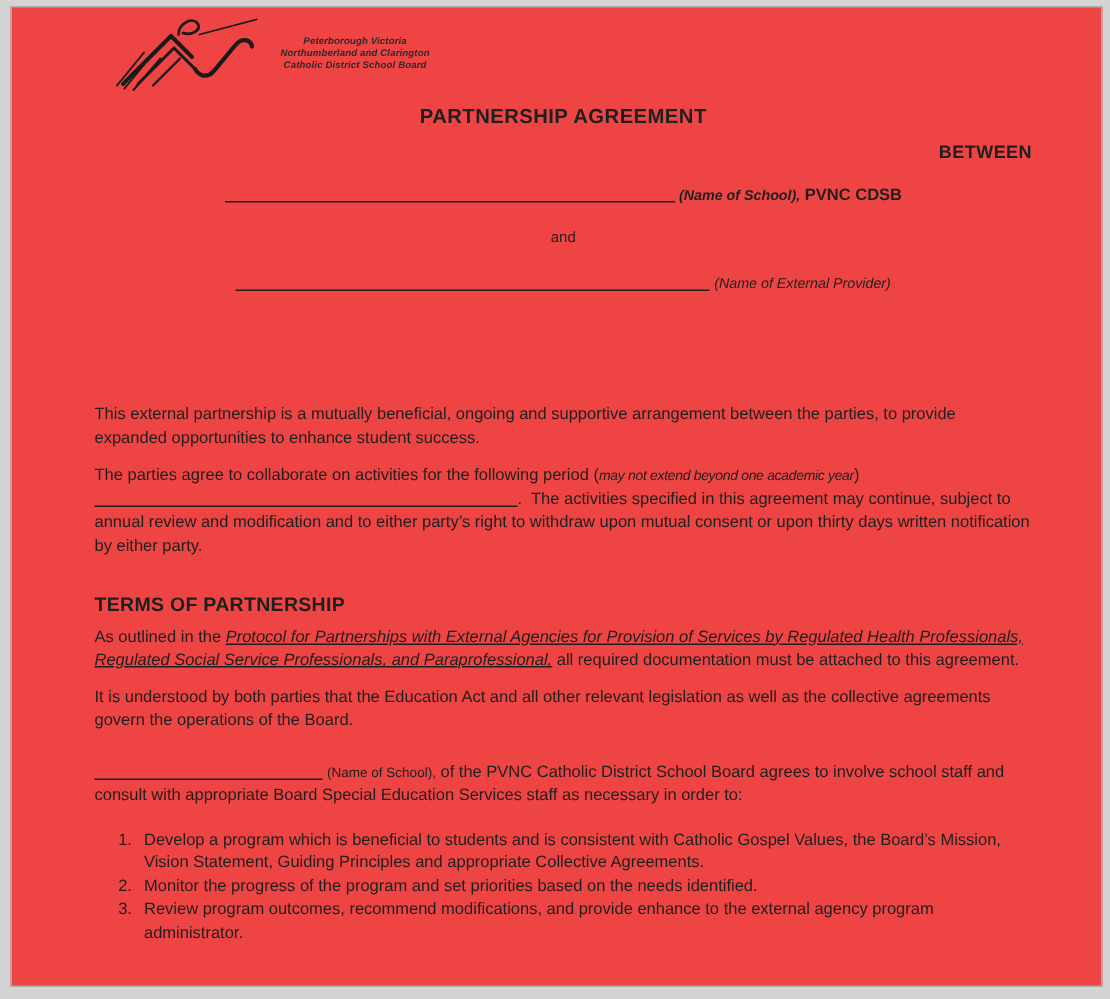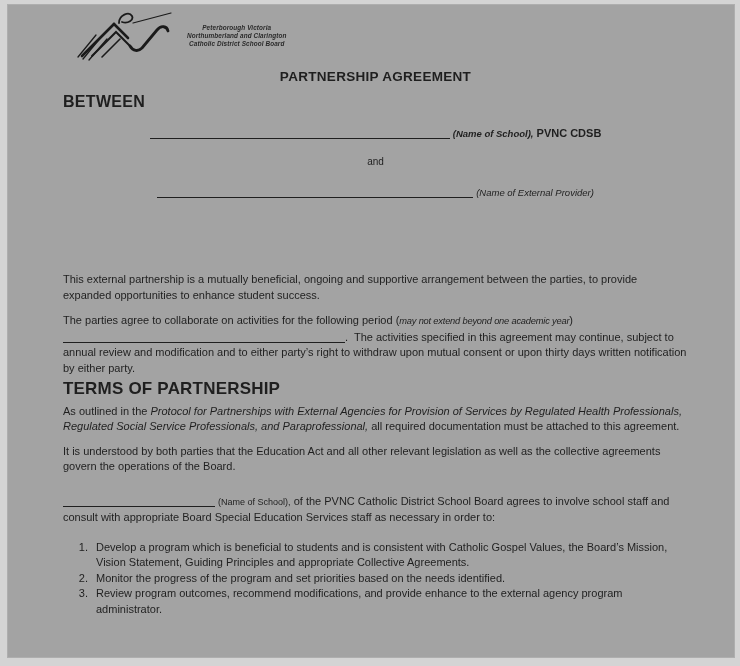--- a/index.html
+++ b/index.html
@@ -6,64 +6,64 @@
   body {
     width: 740px; height: 666px;
     background: #d4d4d4;
     position: relative;
     font-family: "Liberation Sans", "DejaVu Sans", sans-serif;
     color: #1f1f1f;
   }
   .page {
     position: absolute;
     left: 7px; top: 4px; right: 5px; bottom: 8px;
-    background: #a3a3a3;
+    background: #ef4444;
     border: 1px solid #aeaeae;
     box-sizing: border-box;
     overflow: hidden;
   }
   .content { padding: 0 46px 0 55px; }
 
   
   .header { display: flex; align-items: flex-start; margin: 6px 0 0 12px; gap: 7px; }
   .logo-mark { flex: 0 0 auto; }
   .logo-text {
     margin-top: 13px;
     font-size: 6.4px; line-height: 8px;
     font-style: italic; font-weight: bold;
     text-align: center; color: #2a2a2a;
     letter-spacing: 0.1px;
   }
 
   
   .doc-title { text-align: center; font-weight: bold; font-size: 13.5px; letter-spacing: 0.3px; margin-top: 4px; }
-  .doc-subtitle { text-align: left; font-weight: bold; font-size: 16px; letter-spacing: 0.3px; margin-top: 9px; }
+  .doc-subtitle { text-align: right; font-weight: bold; font-size: 12px; letter-spacing: 0.3px; margin-top: 9px; }
 
   
   .fill-line { text-align: center; margin-top: 16px; font-size: 11px; height: 15px; }
   .fill-line.first { margin-top: 16px; font-weight: bold; }
   .and-line { text-align: center; font-size: 10px; margin-top: 14px; height: 14px; }
   .blank { display: inline-block; border-bottom: 1px solid #1f1f1f; height: 1px; vertical-align: -2px; }
   .blank-school { width: 300px; }
   .blank-provider { width: 316px; }
   .blank-period { width: 282px; }
   .blank-school2 { width: 152px; }
 
   .small-italic { font-style: italic; font-size: 9.5px; }
   .tiny-label { font-size: 9px; }
   .cond-italic { font-style: italic; font-size: 9.3px; letter-spacing: -0.2px; }
 
   
   p { margin: 0; font-size: 11px; line-height: 15.5px; }
   .pre { white-space: pre-wrap; }
   .p-intro { margin-top: 71px; }
   .p-period { margin-top: 10px; }
-  .terms-heading { margin-top: 5px; font-size: 17px; font-weight: bold; letter-spacing: 0.2px; }
+  .terms-heading { margin-top: 23px; font-size: 13px; font-weight: bold; letter-spacing: 0.2px; }
   .p-protocol { margin-top: 7px; }
-  .p-protocol i { font-size: 11px; }
+  .p-protocol i { font-size: 11px; text-decoration: underline; }
   .p-education { margin-top: 9px; }
   .p-school-clause { margin-top: 19px; }
 
   
   ol.obligations { margin: 14px 0 16px 0; padding-left: 28px; font-size: 11px; line-height: 15.5px; }
   ol.obligations li { padding-left: 5px; }
 </style>
 </head>
 <body>
 

